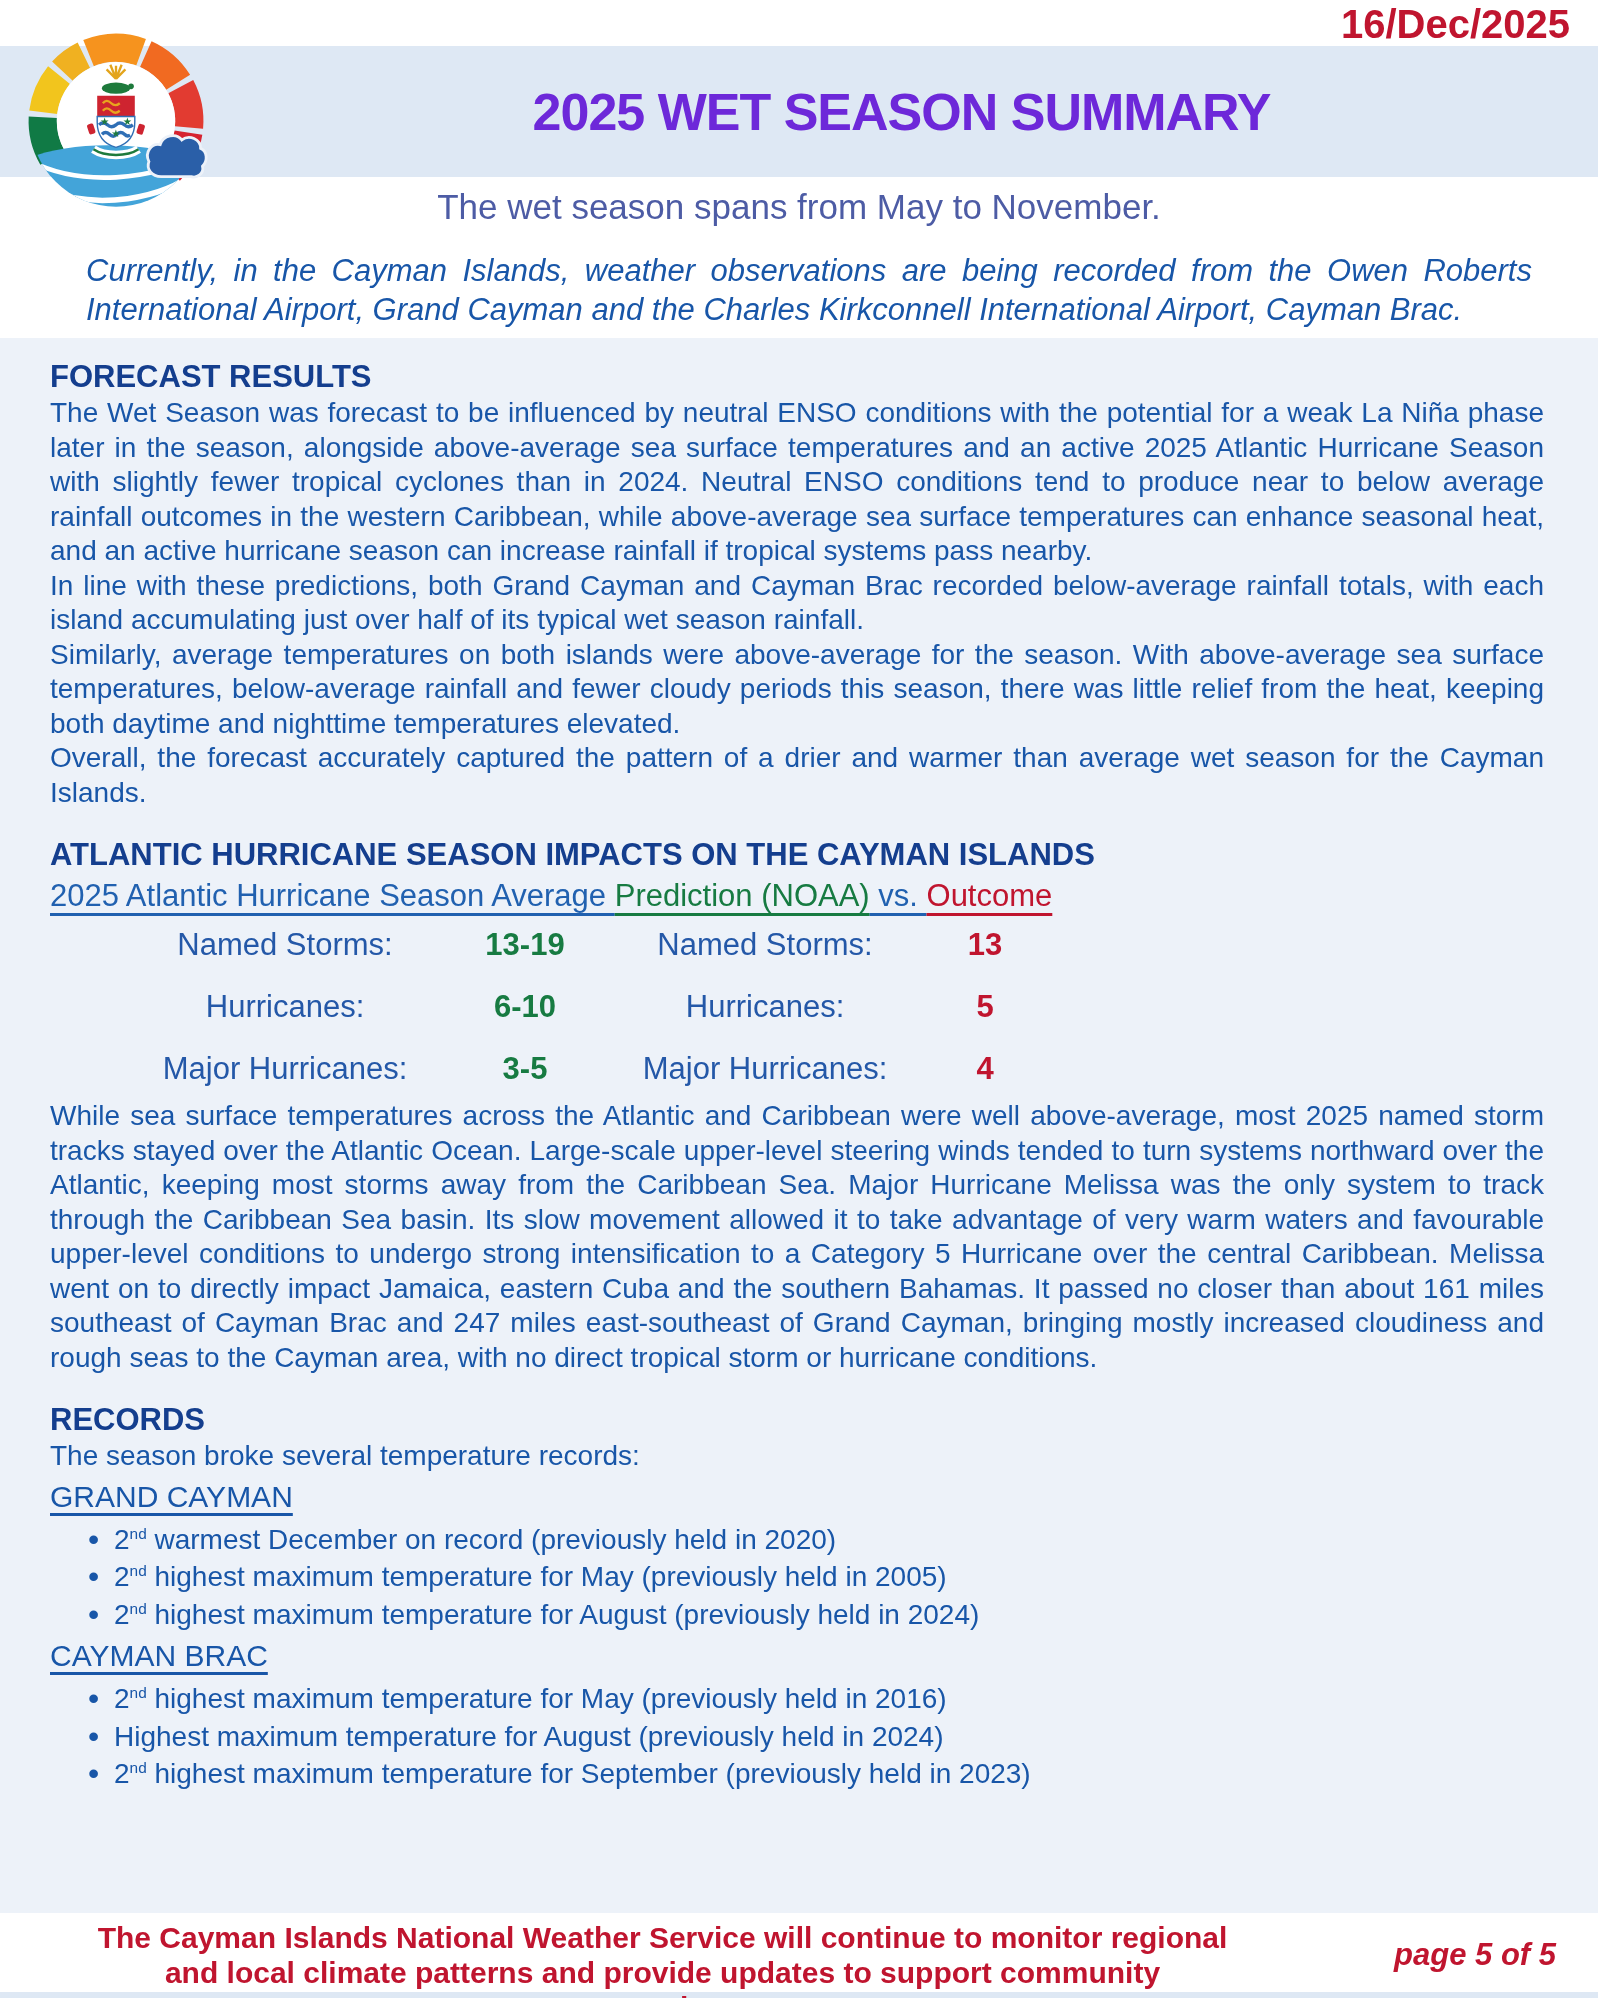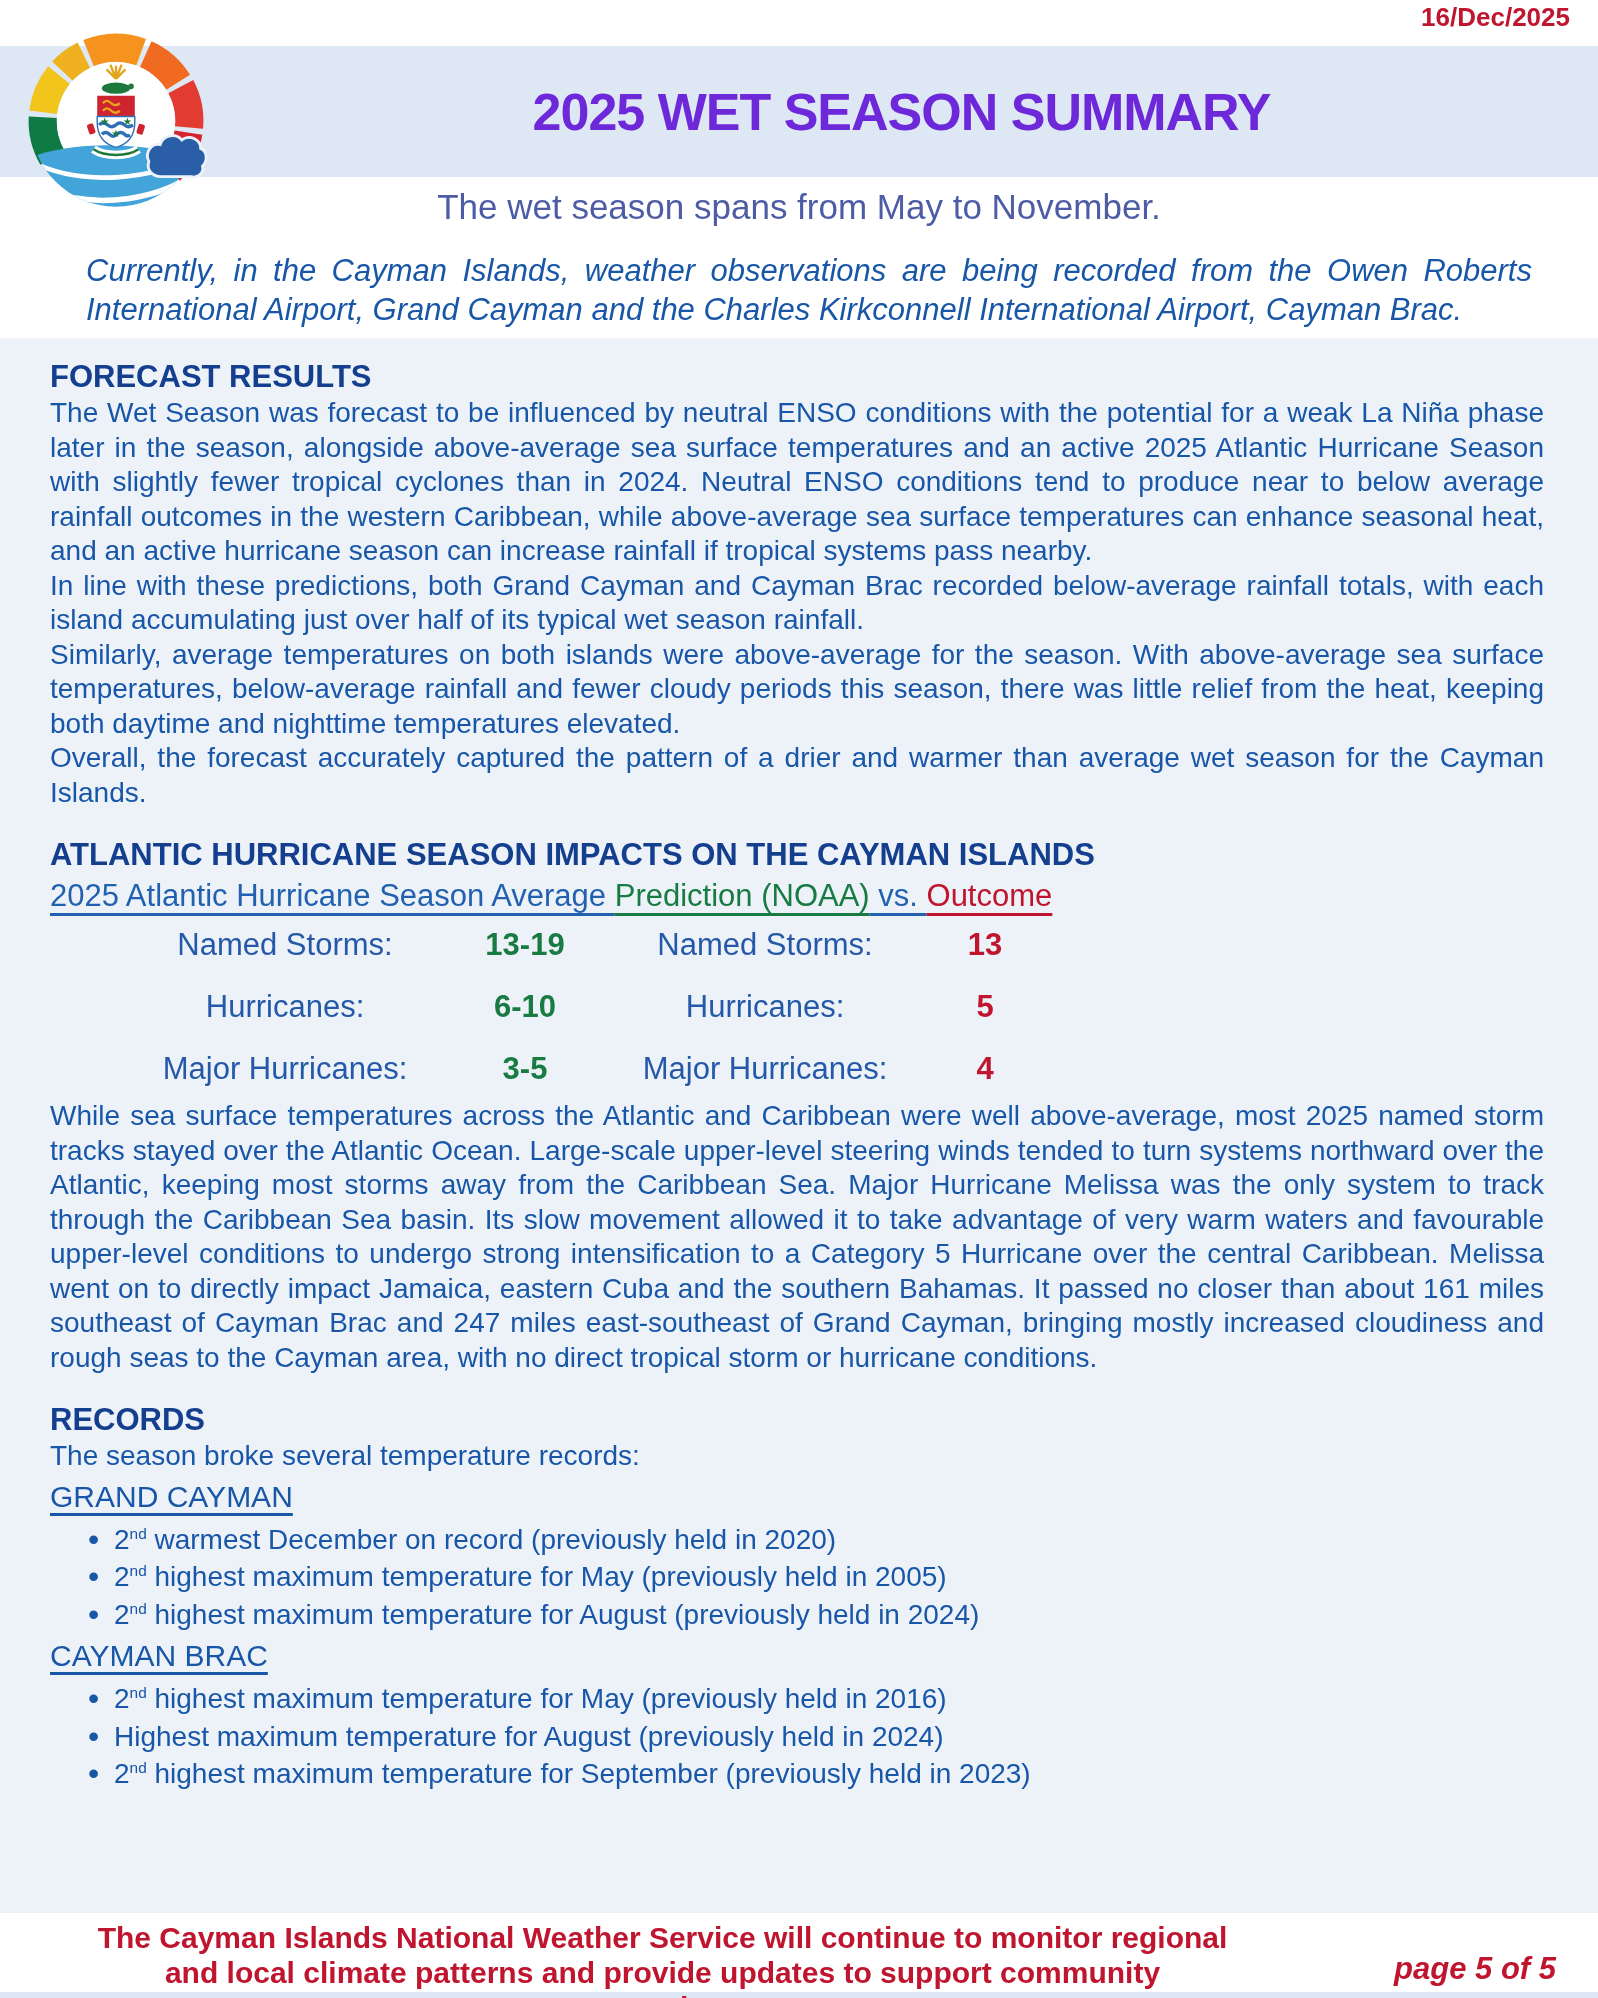--- a/index.html
+++ b/index.html
@@ -4,21 +4,21 @@
 <style>
   html,body { margin:0; padding:0; background:#ffffff; }
   .page {
     position:relative; width:1598px; height:1998px; overflow:hidden;
     background:#ffffff; display:flex; flex-direction:column;
     font-family:"Liberation Sans", sans-serif;
   }
   
   .date-row {
     position:absolute; top:2px; right:28px;
-    font-size:26px; font-weight:bold; color:#C0152F; z-index:5;
+    font-size:40px; font-weight:bold; color:#C0152F; z-index:5;
   }
   .spacer-top { height:46px; }
   .header-band {
     height:131px; background:#DEE8F4;
     display:flex; align-items:center; justify-content:center;
     padding-left:205px;
   }
   .page-title {
     font-size:52px; font-weight:bold; letter-spacing:-1px; color:#6d28d9;
     white-space:nowrap;
@@ -87,21 +87,21 @@
   .footer {
     height:79px; background:#ffffff; position:relative;
     display:flex; align-items:flex-start;
   }
   .footer-text {
     width:1165px; margin-left:80px; margin-top:7px;
     font-size:30px; font-weight:bold; line-height:35px;
     color:#C0152F; text-align:center;
   }
   .page-num {
-    position:absolute; right:42px; top:38px;
+    position:absolute; right:42px; top:24px;
     font-size:31px; font-weight:bold; font-style:italic; color:#C0152F;
   }
   .bottom-strip { height:6px; background:#DEE8F4; }
 </style>
 </head>
 <body>
 
 <div class="page">
 
   <div class="date-row">16/Dec/2025</div>

